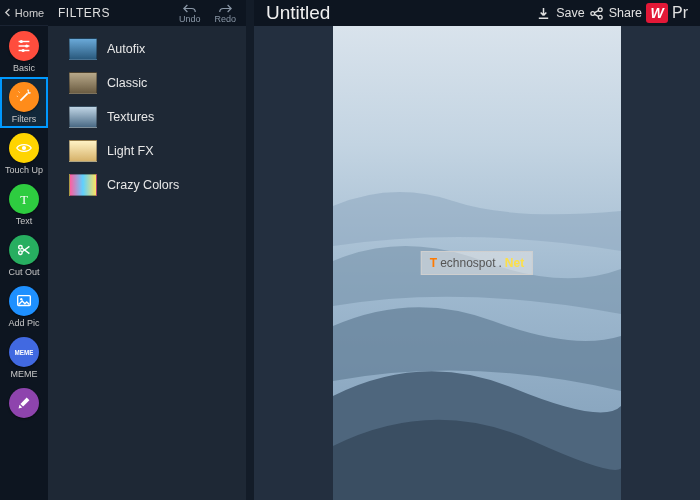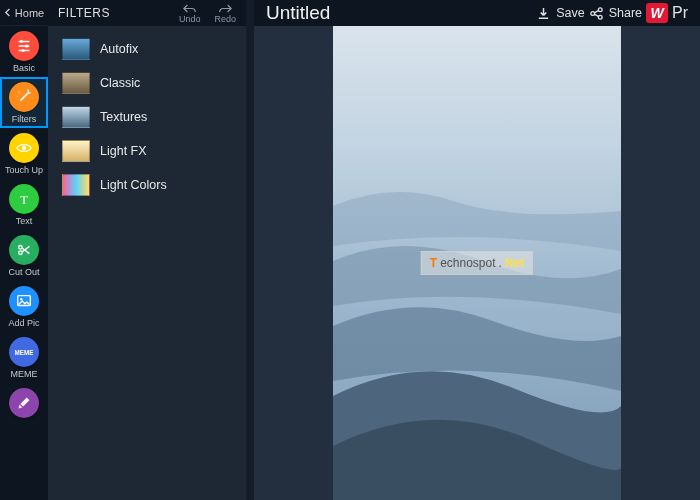--- a/index.html
+++ b/index.html
@@ -15,21 +15,21 @@
   .tool-icon { width: 30px; height: 30px; border-radius: 50%; display: flex; align-items: center; justify-content: center; box-shadow: 0 1px 2px rgba(0,0,0,0.5); }
   .tool-label { font-size: 9px; color: #c8c8c8; margin-top: 2px; }
 
   
   .panel { width: 198px; background: #1e2835; display: flex; flex-direction: column; }
   .panel-head { height: 26px; display: flex; align-items: center; justify-content: space-between; padding: 0 10px; background:#0d1520;}
   .panel-title { font-size: 12px; letter-spacing: .5px; color: #e0e0e0; }
   .undo-redo { display:flex; gap:14px; }
   .ur { display:flex; flex-direction:column; align-items:center; font-size:9px; color:#8a97a6; cursor:pointer;}
   .ur svg{width:14px;height:11px;}
-  .list { padding: 6px 4px; }
+  .list { padding: 6px 11px; }
   .item { display:flex; align-items:center; gap:10px; height:34px; padding:0 10px; cursor:pointer;}
   .thumb { width:28px; height:22px; border:1px solid #00000050;}
   .item-label { font-size:12.5px; color:#e8e8e8;}
   .spacer-bar{width:8px;background:#131c28;}
 
   
   .canvas-wrap { flex:1; display:flex; flex-direction:column; background:#1a2332; position:relative;}
   .canvas-top { height:26px; display:flex; align-items:center; justify-content:space-between; padding:0 12px; background:#0d1520;}
   .doc-title { font-size:19px; color:#f0f0f0;}
   .top-actions { display:flex; align-items:center; gap:4px;}
@@ -181,21 +181,21 @@
       <div class="item">
         <div class="thumb" style="background:linear-gradient(#c0d5e5,#4a6a85)"></div>
         <span class="item-label">Textures</span>
       </div>
       <div class="item">
         <div class="thumb" style="background:linear-gradient(#fff2c5,#d6b26a)"></div>
         <span class="item-label">Light FX</span>
       </div>
       <div class="item">
         <div class="thumb" style="background:linear-gradient(90deg,#ff5ea0,#5ed1ff,#ffe15e)"></div>
-        <span class="item-label">Light Colors</span>
+        <span class="item-label">Crazy Colors</span>
       </div>
     </div>
   </div>
 
   <div class="spacer-bar"></div>
 
   <div class="canvas-wrap">
     <div class="canvas-top">
       <span class="doc-title">Untitled</span>
       <div class="top-actions">

